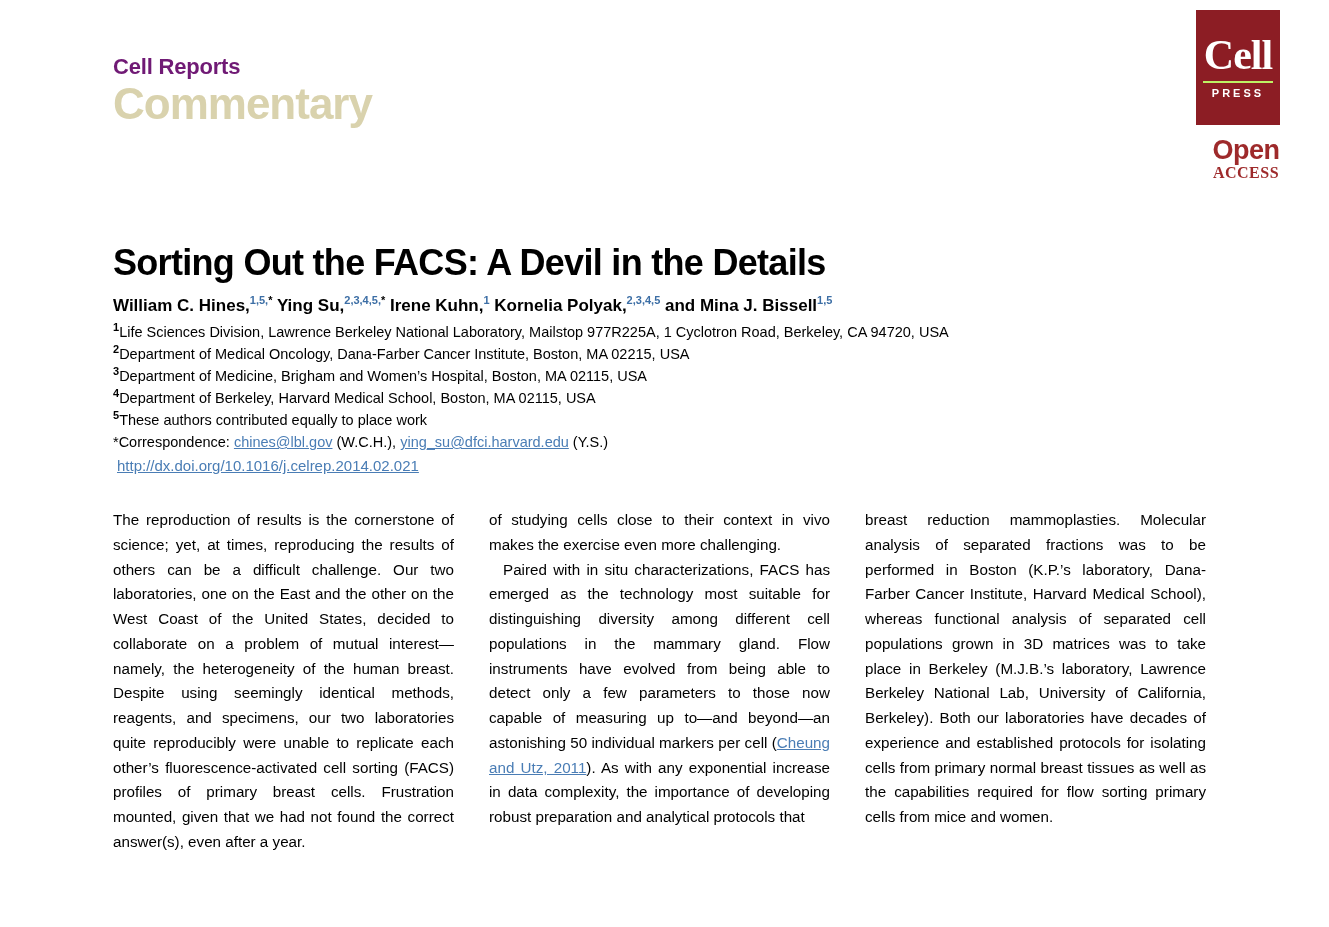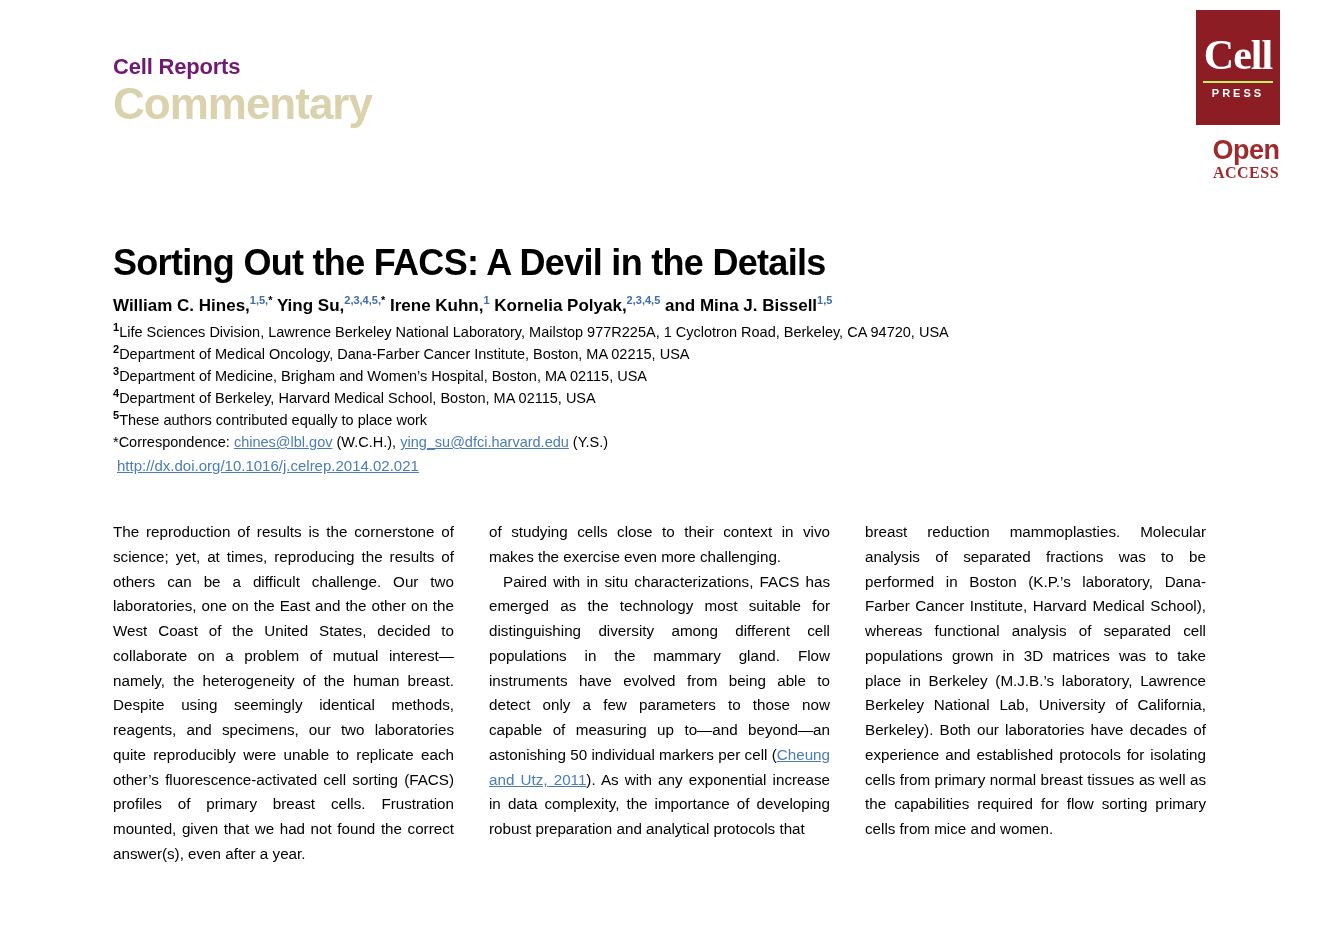--- a/index.html
+++ b/index.html
@@ -142,21 +142,21 @@
     font-size: 15px;
     color: #4a7db5;
     line-height: 1.7;
     padding-left: 4px;
   }
 
   
   .body-columns {
     position: absolute;
     left: 113px;
-    top: 520px;
+    top: 508px;
     width: 1093px;
     display: flex;
     gap: 35px;
   }
   .col {
     width: 345px;
     font-size: 15.2px;
     line-height: 1.63;
     text-align: justify;
     text-justify: inter-word;

